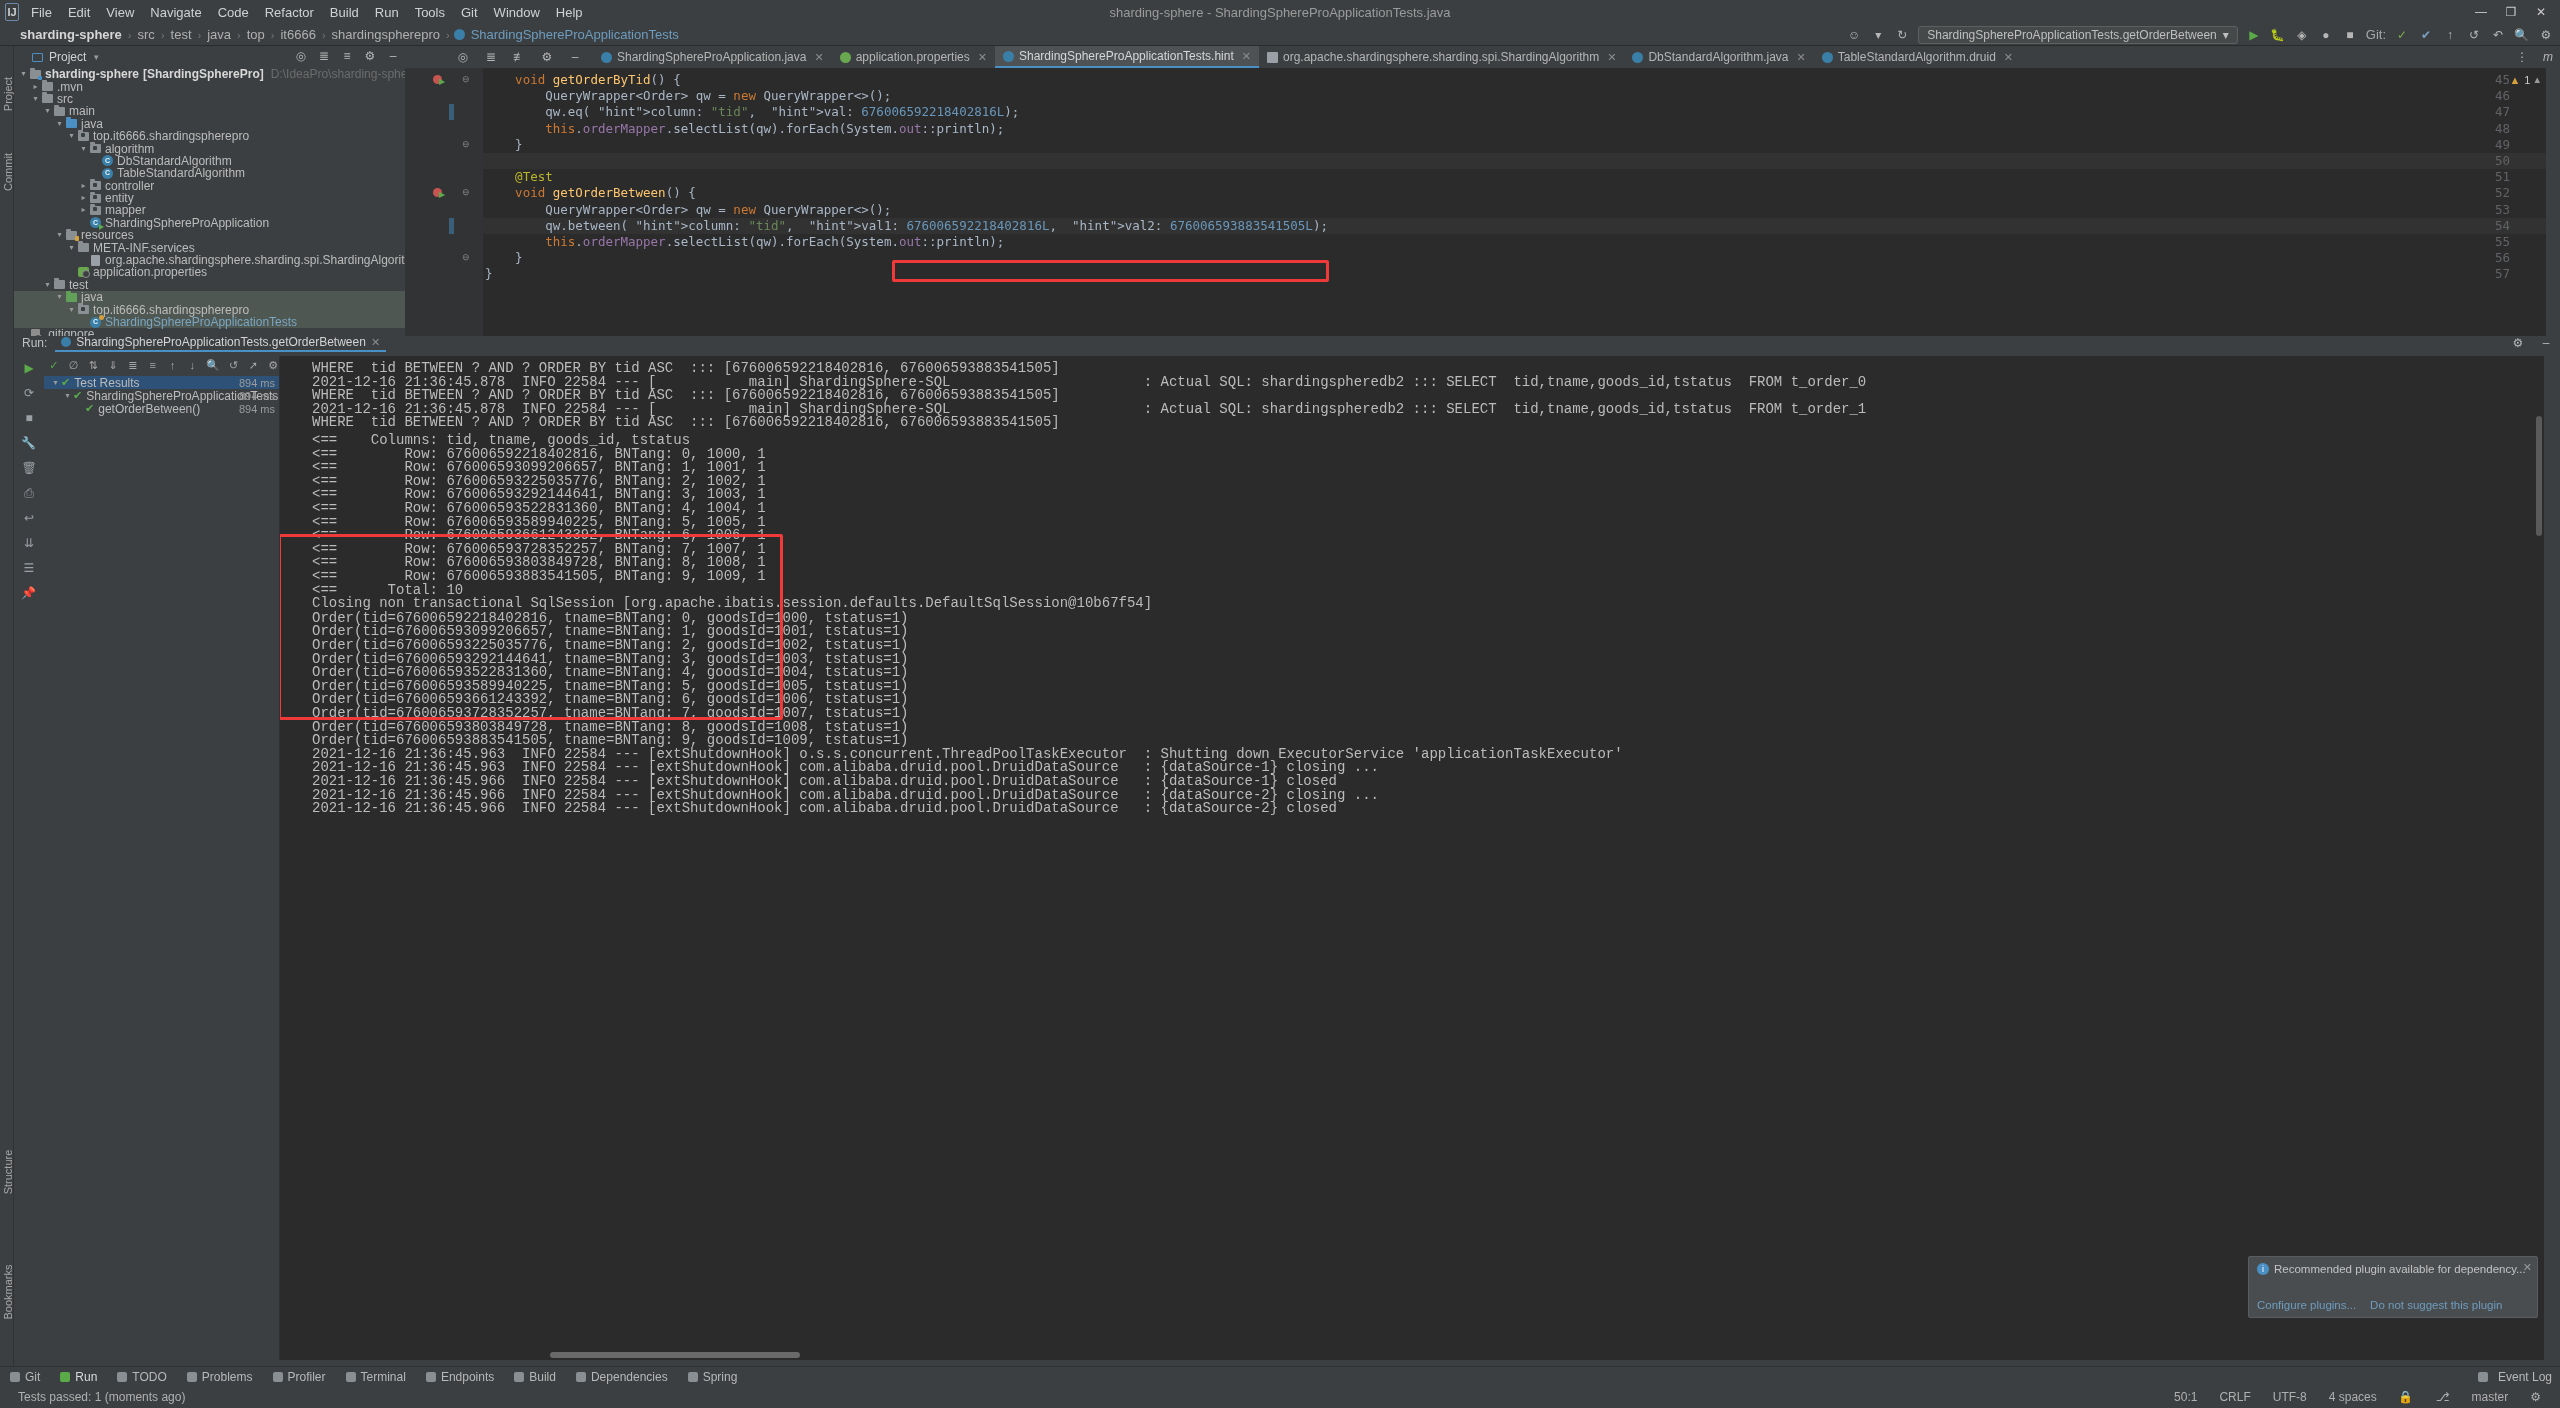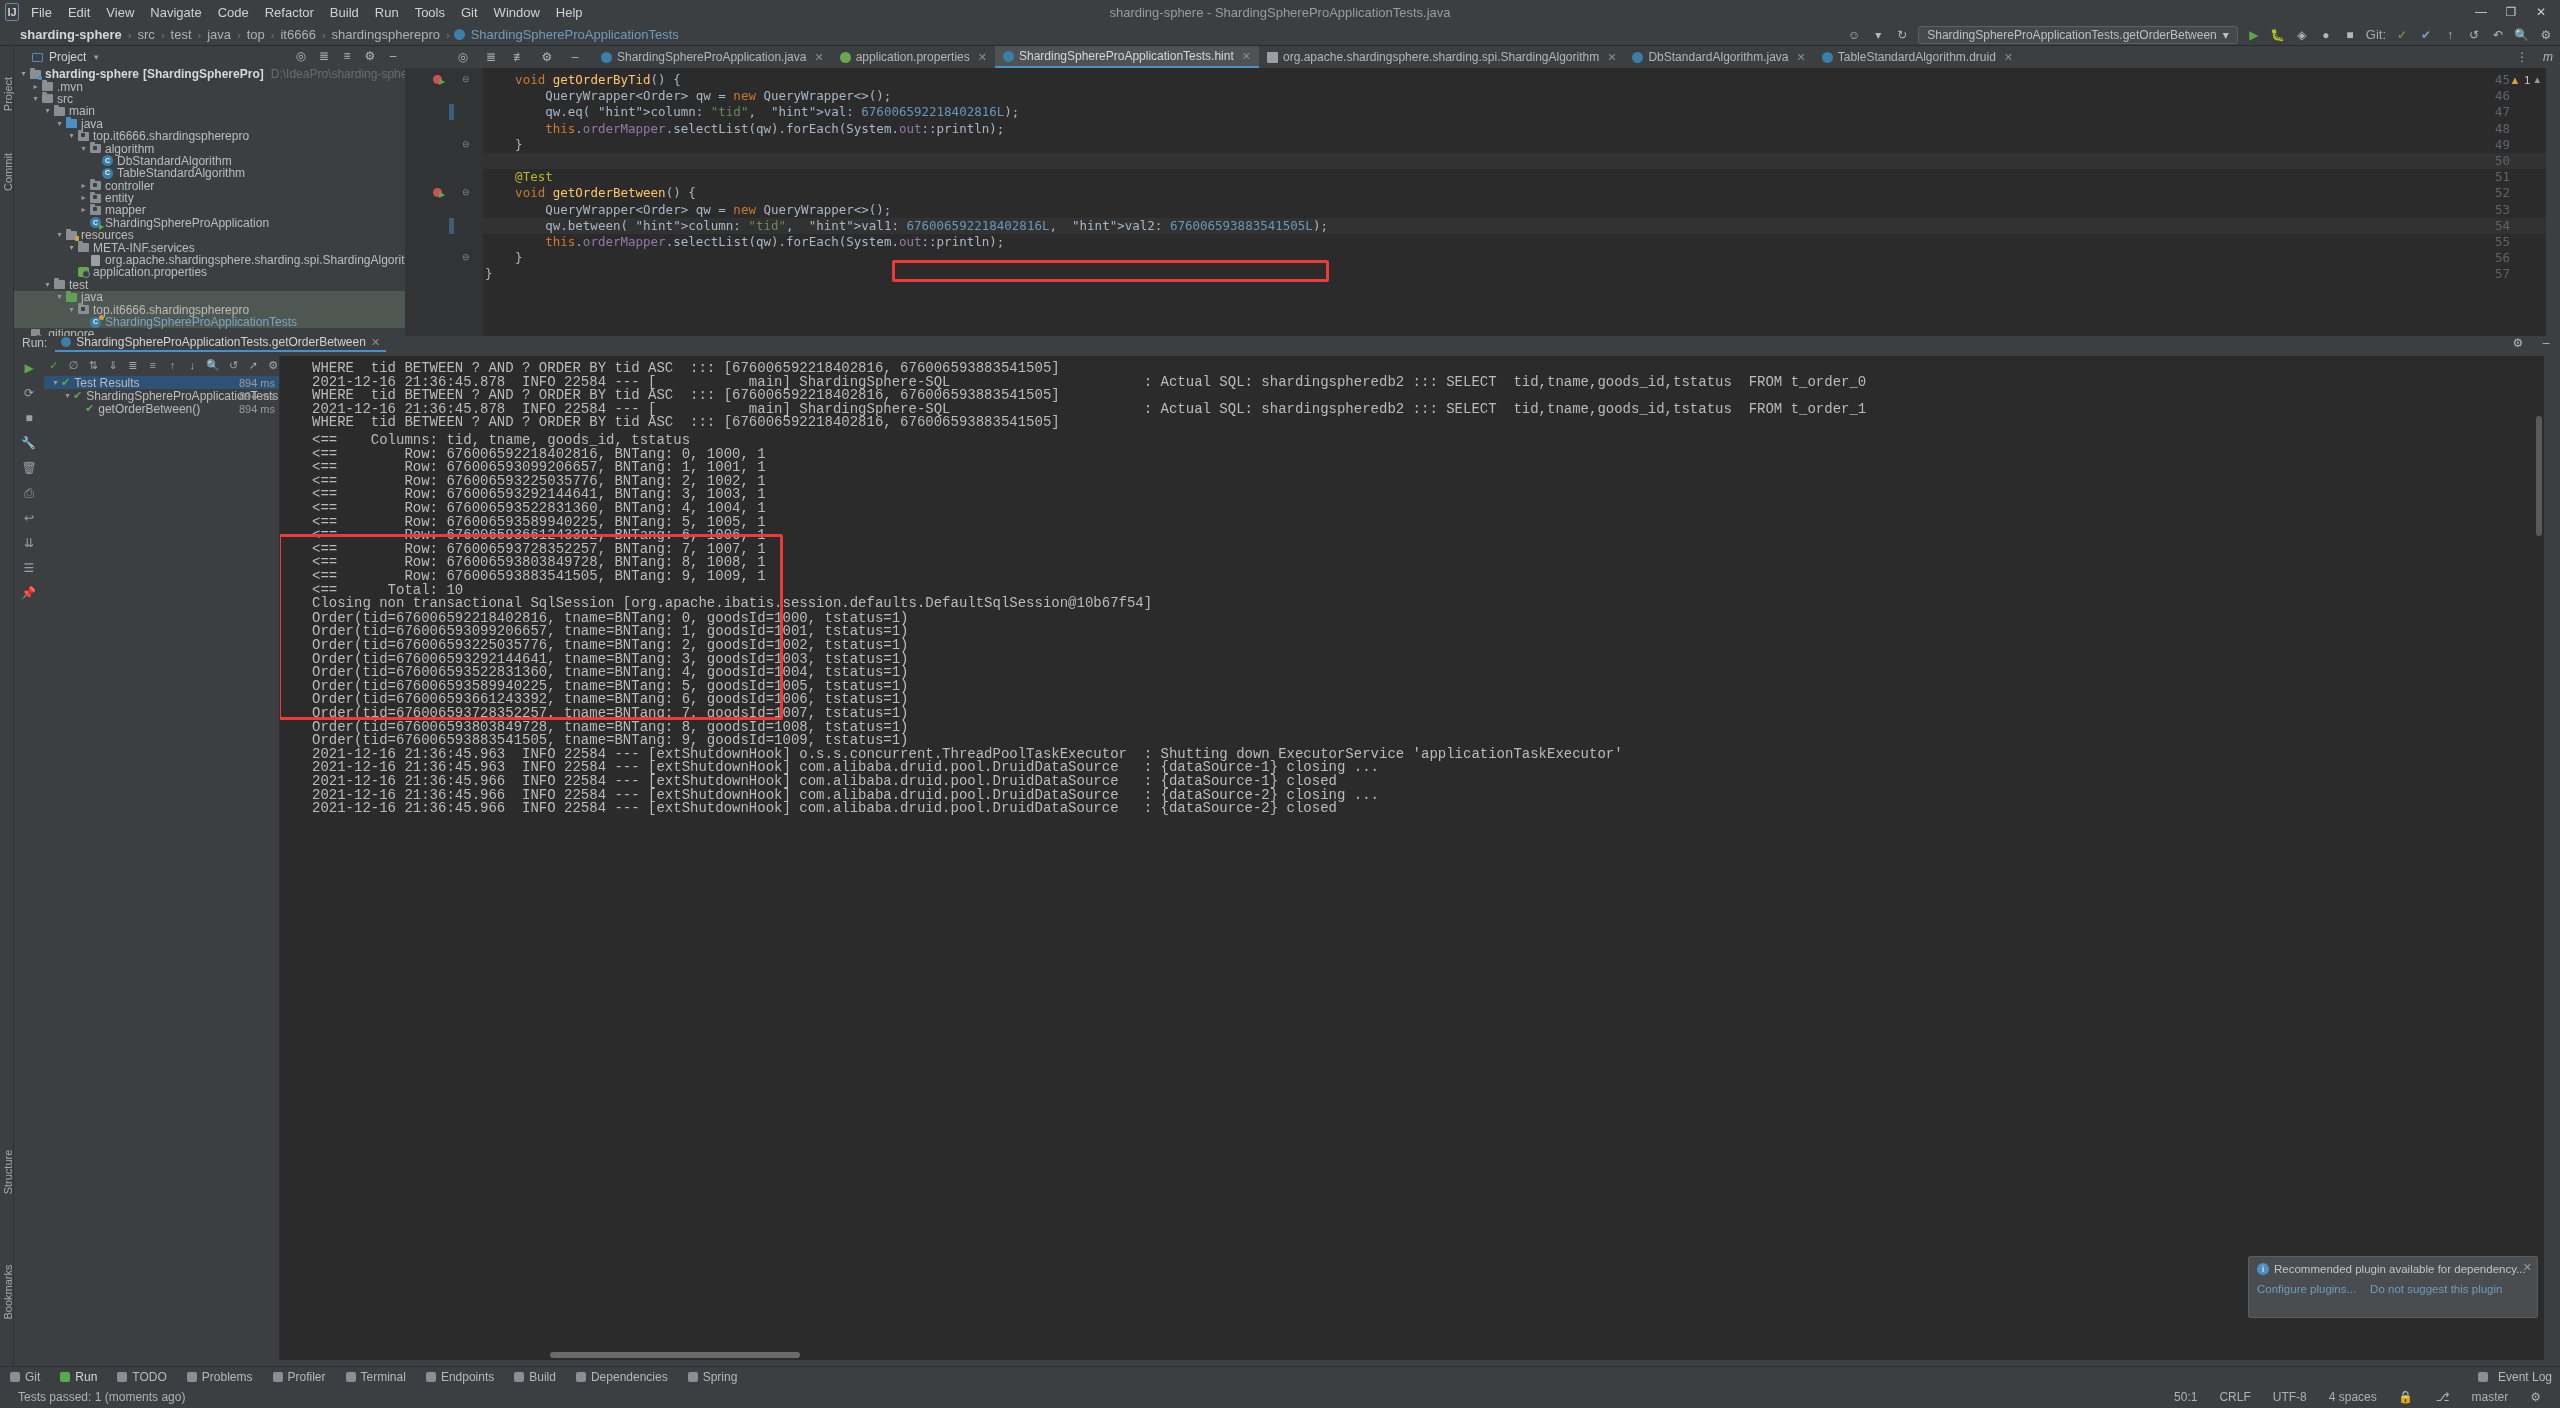--- a/index.html
+++ b/index.html
@@ -145,21 +145,21 @@
   #console-scrollbar{ position:absolute; left:270px; bottom:2px; width:250px; height:6px; background:#6a6a6a; border-radius:3px;}
   #console-vscroll{ position:absolute; right:18px; top:80px; width:6px; height:120px; background:#5a5a5a; border-radius:3px;}
 
   
   #notif{
     position:absolute; right:22px; bottom:42px; width:290px; height:62px;
     background:#4a4d4f; border:1px solid #5a5d5f; border-radius:2px; padding:6px 8px;
     font-size:11.5px; color:#c3c3c3;
   }
   #notif .t{ display:flex; gap:5px; }
-  #notif .acts{ margin-top:8px; display:flex; gap:14px; color:#6d9cbe;}
+  #notif .acts{ margin-top:24px; display:flex; gap:14px; color:#6d9cbe;}
   .info-ico{ width:12px;height:12px;border-radius:50%;background:#4a90c4;color:#fff;font-size:9px;display:flex;align-items:center;justify-content:center;flex:0 0 12px;}
   #notif-close{ position:absolute; right:5px; top:4px; color:#9a9a9a; font-size:11px;}
 
   
   #bottombar{
     position:absolute; left:0; bottom:22px; width:2560px; height:20px;
     background:#3c3f41; display:flex; align-items:center; gap:0px; font-size:12px; color:#b8b8b8;
     border-top:1px solid #323232;
   }
   .bwin{ display:flex; align-items:center; gap:5px; padding:0 10px; height:20px;}

